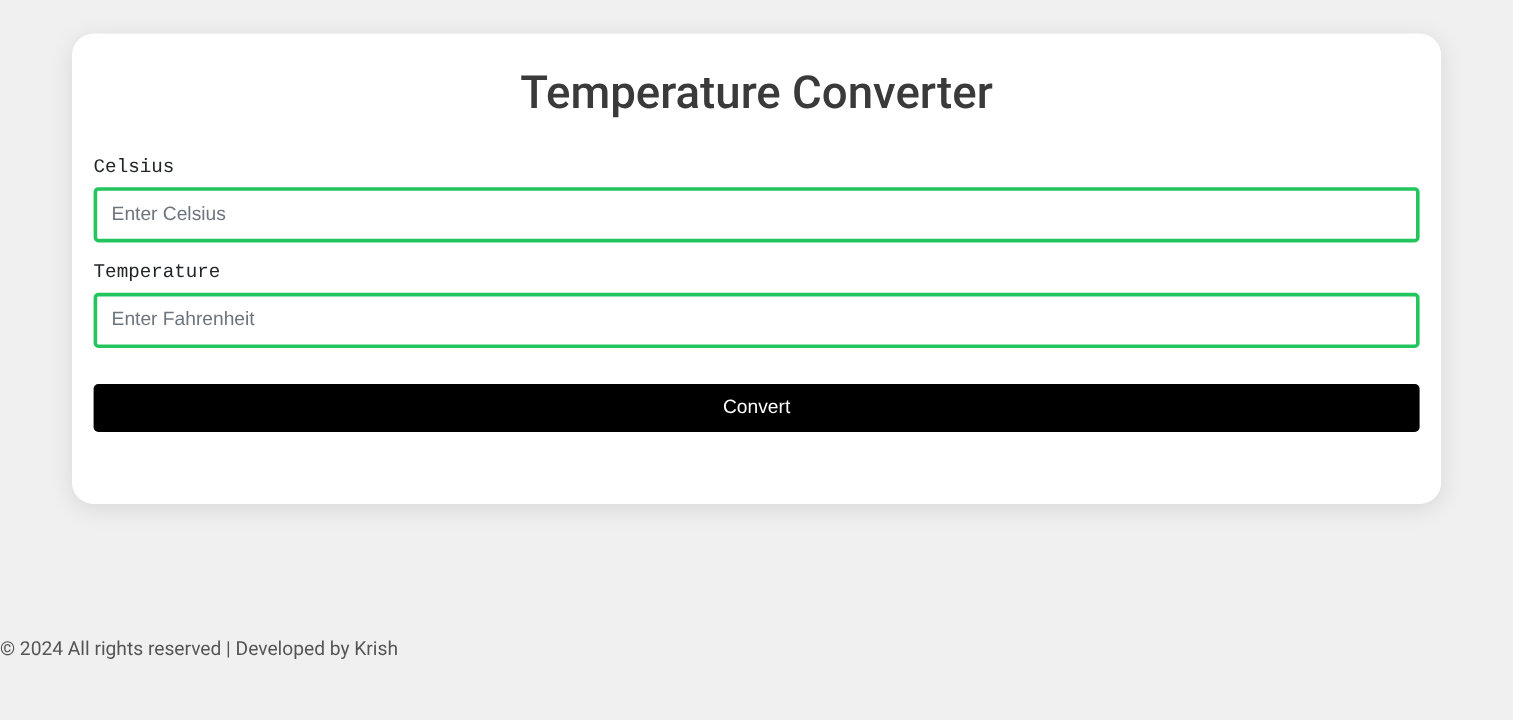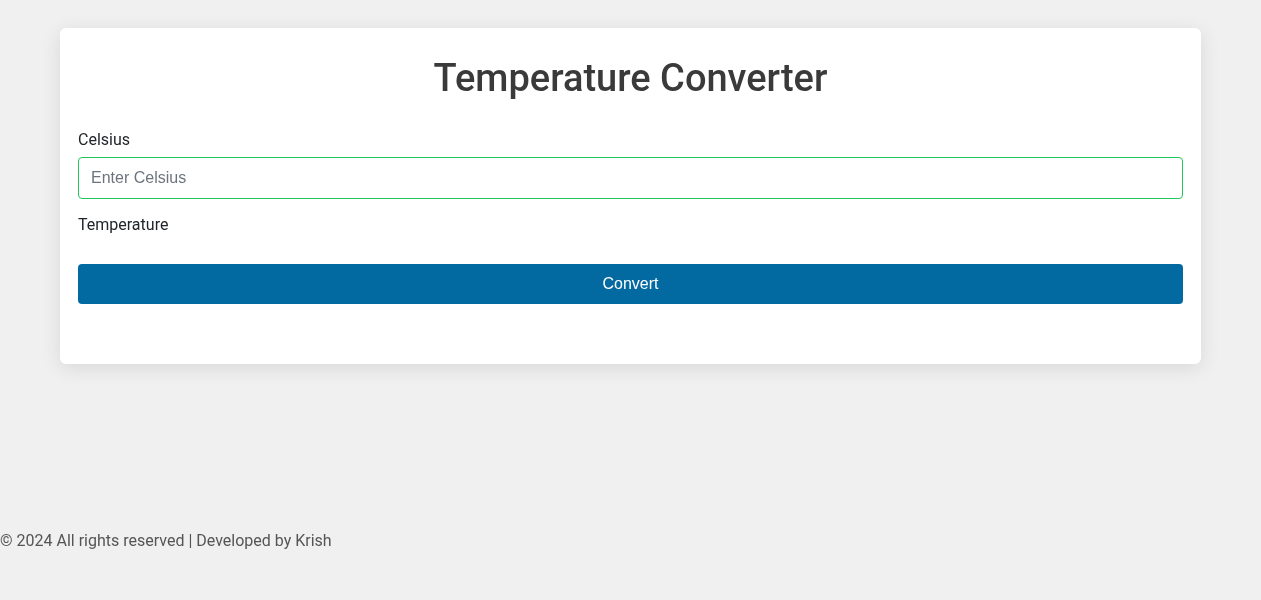--- a/index.html
+++ b/index.html
@@ -13,21 +13,21 @@
       background-color: #f0f0f0;
       min-height: 100vh;
       width: 1261px;
       height: 600px;
       position: relative;
     }
     
     .card {
       background-color: #ffffff;
       margin: 28px 60px 0 60px;
-      border-radius: 6px;
+      border-radius: 18px;
       box-shadow: 0 4px 20px rgba(0, 0, 0, 0.1);
       padding: 24px 18px 60px 18px;
     }
     
     .title {
       text-align: center;
       font-size: 38px;
       font-weight: 500;
       color: #3a3a3a;
       margin-bottom: 30px;
@@ -36,44 +36,45 @@
     
     .form-group {
       margin-bottom: 16px;
     }
     
     .form-label {
       display: block;
       font-size: 16px;
       color: #212529;
       margin-bottom: 8px;
+      font-family: Liberation Mono, monospace;
     }
     
     .form-input {
       width: 100%;
       padding: 8px 12px;
       font-size: 16px;
       color: #495057;
       background-color: #fff;
-      border: 1px solid #22c55e;
+      border: 3px solid #22c55e;
       border-radius: 4px;
       line-height: 1.5;
     }
     
     .form-input::placeholder {
       color: #6c757d;
     }
     
     .btn-convert {
       display: block;
       width: 100%;
       padding: 8px 12px;
       font-size: 16px;
       color: #ffffff;
-      background-color: #0369a1;
+      background-color: #000000;
       border: none;
       border-radius: 4px;
       cursor: pointer;
       margin-top: 30px;
       line-height: 1.5;
     }
     
     .footer {
       position: absolute;
       bottom: 50px;
@@ -89,18 +90,19 @@
 <div class="card">
   <h1 class="title">Temperature Converter</h1>
 
   <div class="form-group">
     <label class="form-label">Celsius</label>
     <input type="text" class="form-input" placeholder="Enter Celsius" style="">
   </div>
 
   <div class="form-group">
     <label class="form-label">Temperature</label>
+    <input type="text" class="form-input" placeholder="Enter Fahrenheit" style="">
   </div>
 
   <button class="btn-convert">Convert</button>
 </div>
 
 <div class="footer">© 2024 All rights reserved | Developed by Krish</div>
 
 </body></html>

